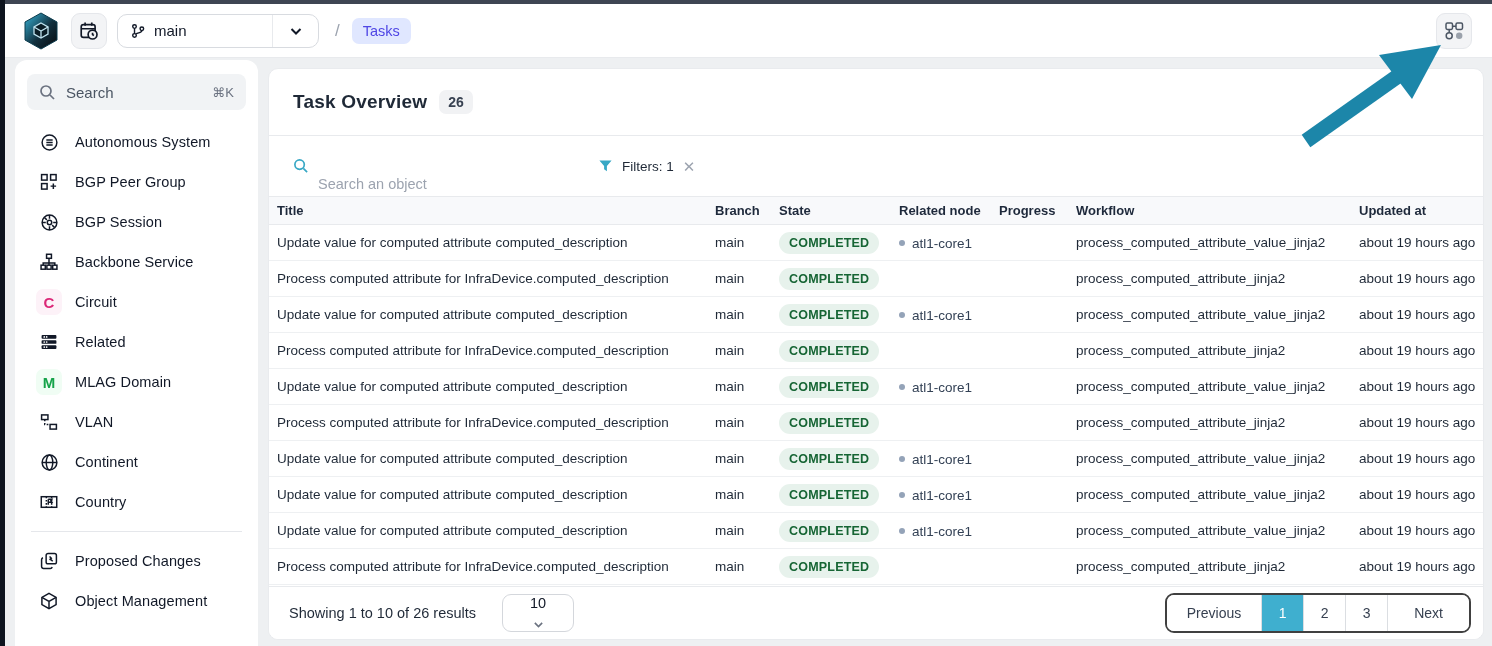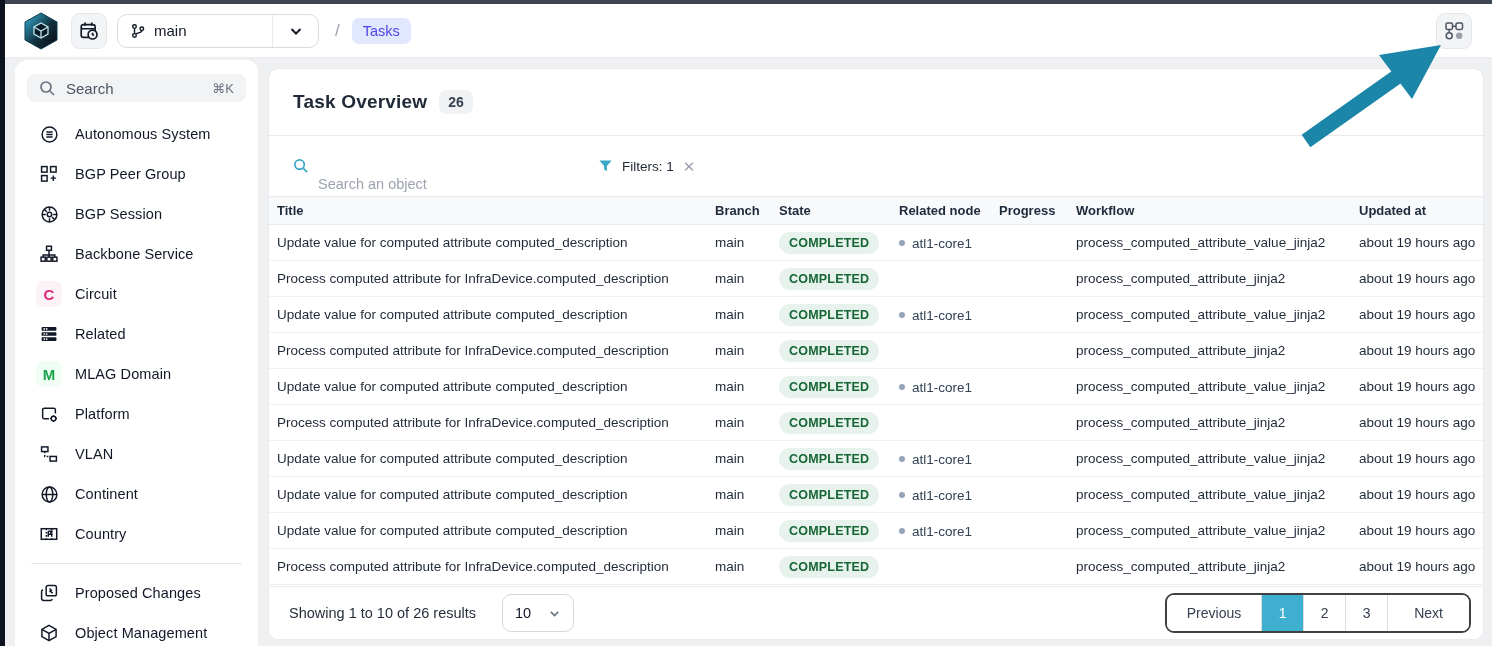--- a/index.html
+++ b/index.html
@@ -38,21 +38,21 @@
   }
   .header-spacer { flex:1; }
 
   
   .sidebar {
     position:absolute; left:15px; top:60px; width:243px; bottom:0;
     background:#ffffff; border-radius:12px 12px 0 0; padding:14px 12px 0 12px;
     overflow:hidden; z-index:5;
   }
   .side-search {
-    height:28px; background:#f1f3f5; border-radius:8px; display:flex; align-items:center;
+    height:36px; background:#f1f3f5; border-radius:8px; display:flex; align-items:center;
     gap:10px; padding:0 12px; cursor:pointer;
   }
   .side-search .ss-label { color:#4b5563; font-size:15px; flex:1;}
   .side-search .ss-kbd { color:#6b7280; font-size:13px; }
   .nav { margin-top:12px; }
   .nav-item {
     height:40px; display:flex; align-items:center; gap:13px; padding:0 9px;
     border-radius:8px; cursor:pointer; color:#111827;
   }
   .nav-item .nav-ic { width:26px; height:26px; display:flex; align-items:center; justify-content:center; flex:0 0 auto;}
@@ -101,21 +101,21 @@
   }
   .rel-node { display:inline-flex; align-items:center; gap:7px; color:#334155;}
   .rel-dot { width:6px; height:6px; border-radius:50%; background:#94a3b8; display:none;}
 
   
   .card-footer { height:53px; flex:0 0 auto; border-top:1px solid #e8eaed; display:flex; align-items:center; padding:0 12px 0 20px; background:#fff;}
   .results-summary { font-size:14.5px; color:#1f2937;}
   .page-size-select {
     margin-left:26px; width:72px; height:38px; border:1px solid #d4d7dc; border-radius:9px;
     display:flex; align-items:center; justify-content:space-between; padding:0 12px; cursor:pointer;
-    font-size:14.5px; color:#111827; background:#fff;
+    font-size:14.5px; color:#111827; background:#fff;flex-direction:column;
   }
   .pagination { margin-left:auto; display:flex; border:2px solid #404040; border-radius:9px; overflow:hidden; background:#fff;}
   .pg-btn {
     height:36px; background:#fff; border:none; border-left:1px solid #dbdee2;
     font-size:14px; color:#374151; display:flex; align-items:center; justify-content:center;
     cursor:pointer; font-family:"Liberation Sans",sans-serif;
   }
   .pg-btn:first-child { border-left:none; }
   .pg-prev { padding:0 20px; }
   .pg-next { padding:0 26px; }
@@ -266,30 +266,20 @@
       </span>
       <span class="nav-label">Related</span>
     </div>
     <div class="nav-item">
       <span class="letter-badge lb-mlag">M</span>
       <span class="nav-label">MLAG Domain</span>
     </div>
     <div class="nav-item">
       <span class="nav-ic">
         <svg class="ic" width="18" height="18" viewBox="0 0 17 17" fill="none" stroke="#111827" stroke-width="1.4">
-            <path d="M14.5 8 V4.5 a1.5 1.5 0 0 0 -1.5 -1.5 H4 a1.5 1.5 0 0 0 -1.5 1.5 v7 A1.5 1.5 0 0 0 4 13 h4.5"></path>
-            <circle cx="12.8" cy="12.8" r="2.2"></circle>
-            <path d="M12.8 9.6 v1 M12.8 15 v1 M9.6 12.8 h1 M15 12.8 h1"></path>
-          </svg>
-      </span>
-      <span class="nav-label">Platform</span>
-    </div>
-    <div class="nav-item">
-      <span class="nav-ic">
-        <svg class="ic" width="18" height="18" viewBox="0 0 17 17" fill="none" stroke="#111827" stroke-width="1.4">
             <rect x="1.5" y="1.8" width="6" height="4.4"></rect>
             <rect x="9.5" y="10.8" width="6" height="4.4"></rect>
             <path d="M4.5 6.2 v4.6 h5" stroke-dasharray="1.6 1.6"></path>
           </svg>
       </span>
       <span class="nav-label">VLAN</span>
     </div>
     <div class="nav-item">
       <span class="nav-ic">
         <svg class="ic" width="19" height="19" viewBox="0 0 18 18" fill="none" stroke="#111827" stroke-width="1.4">

